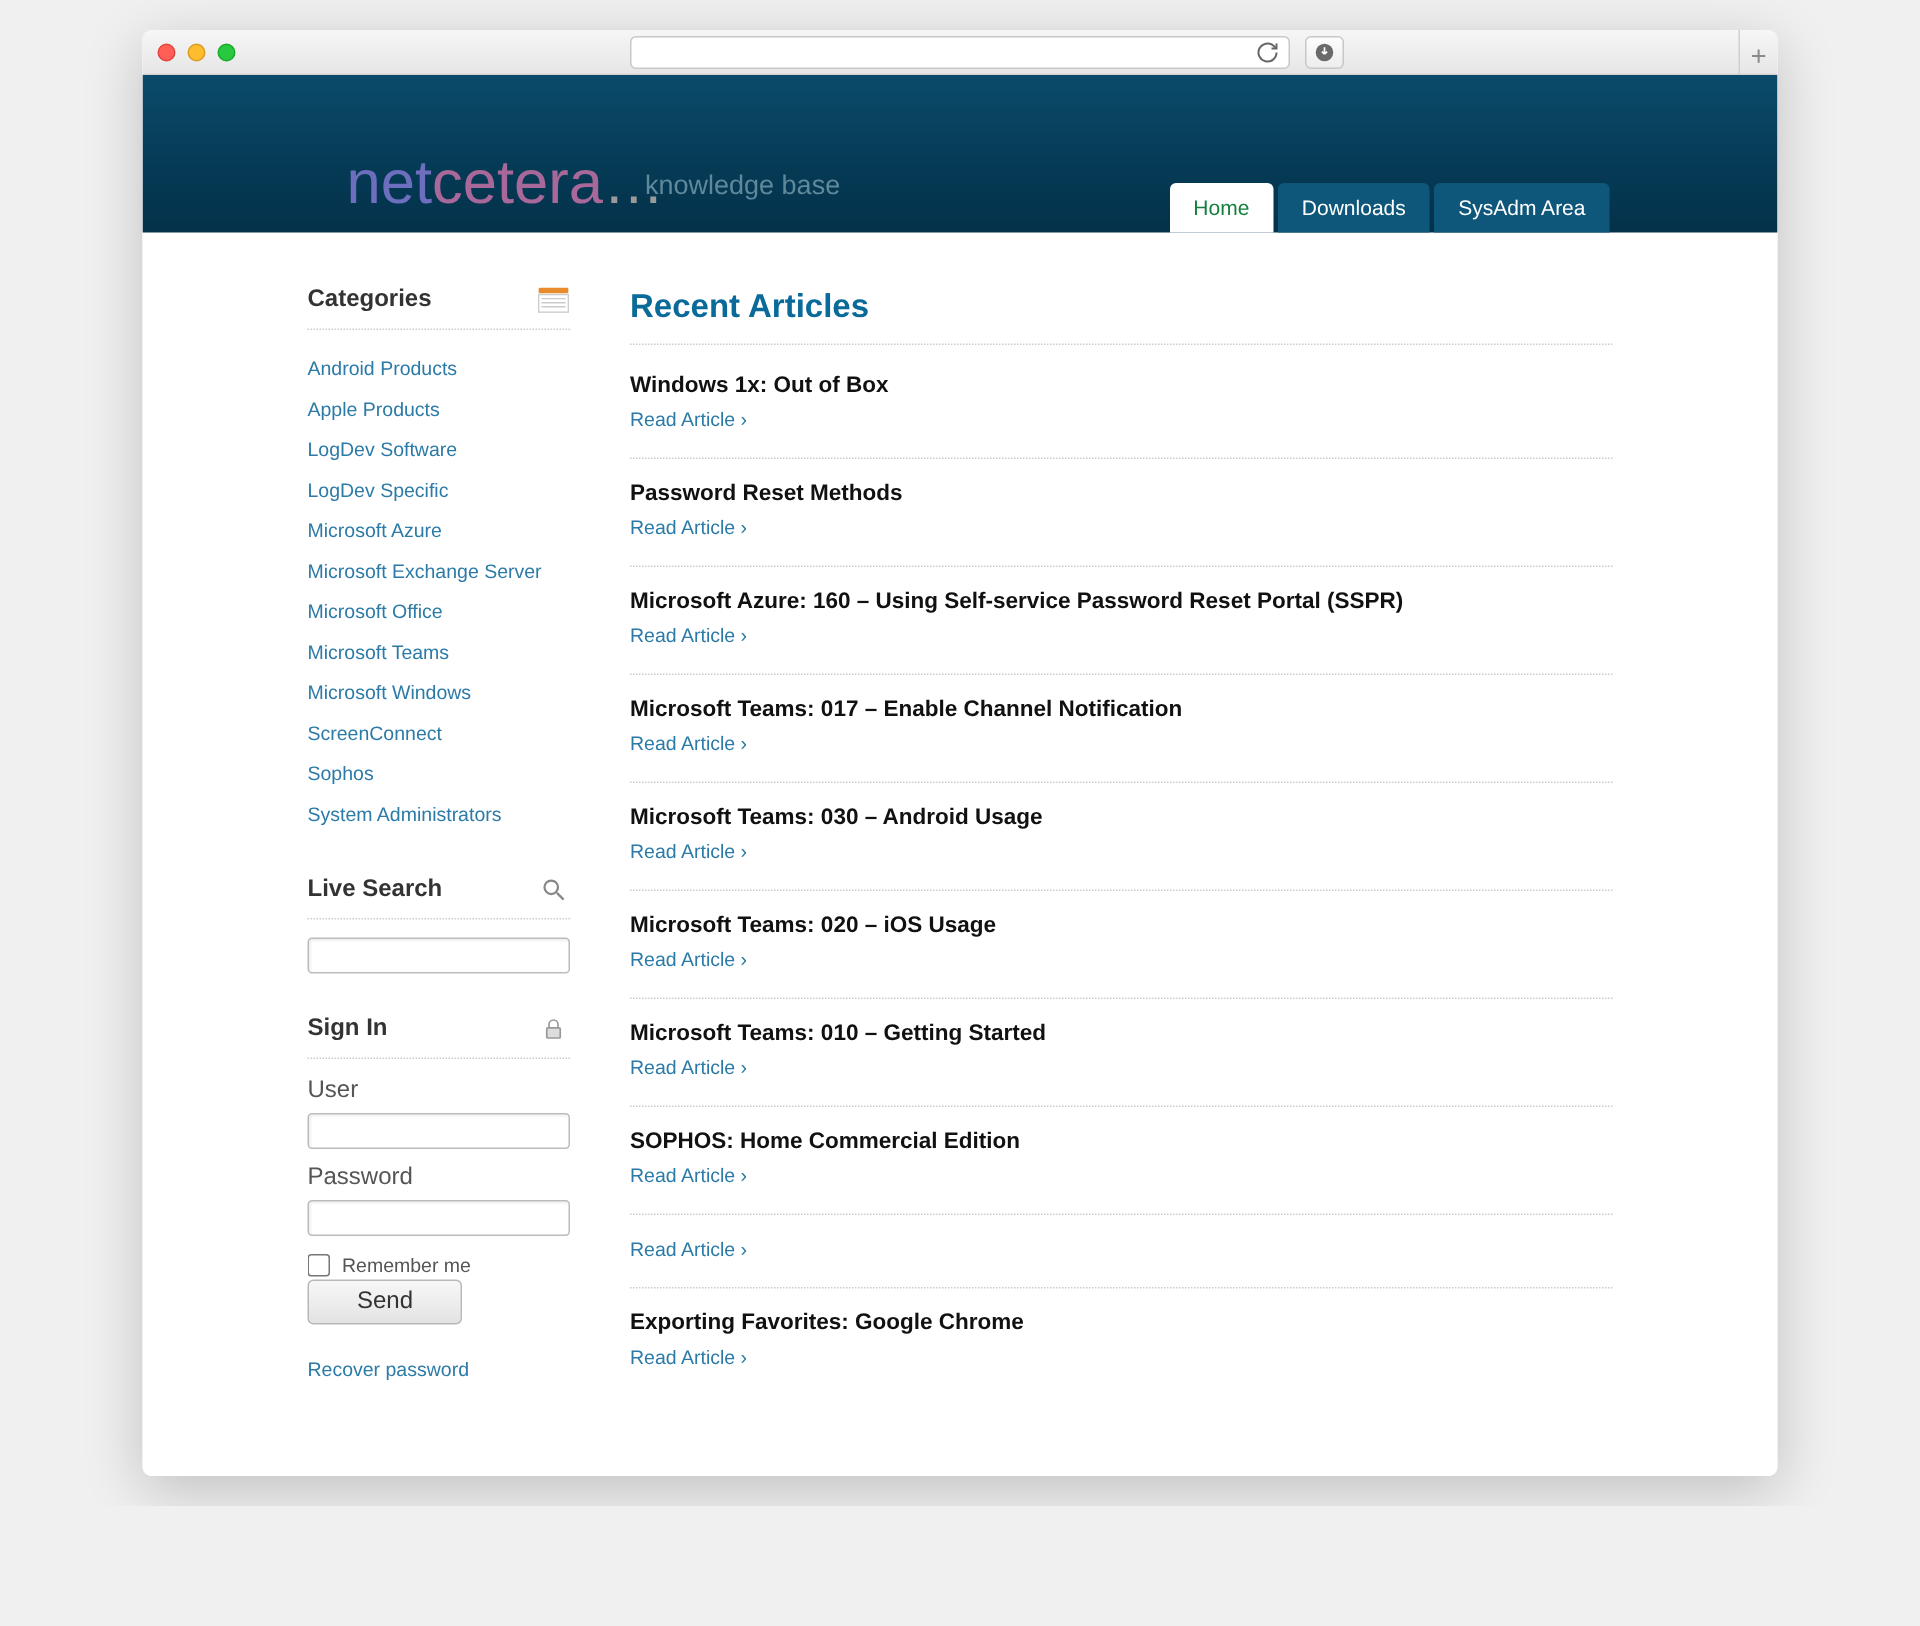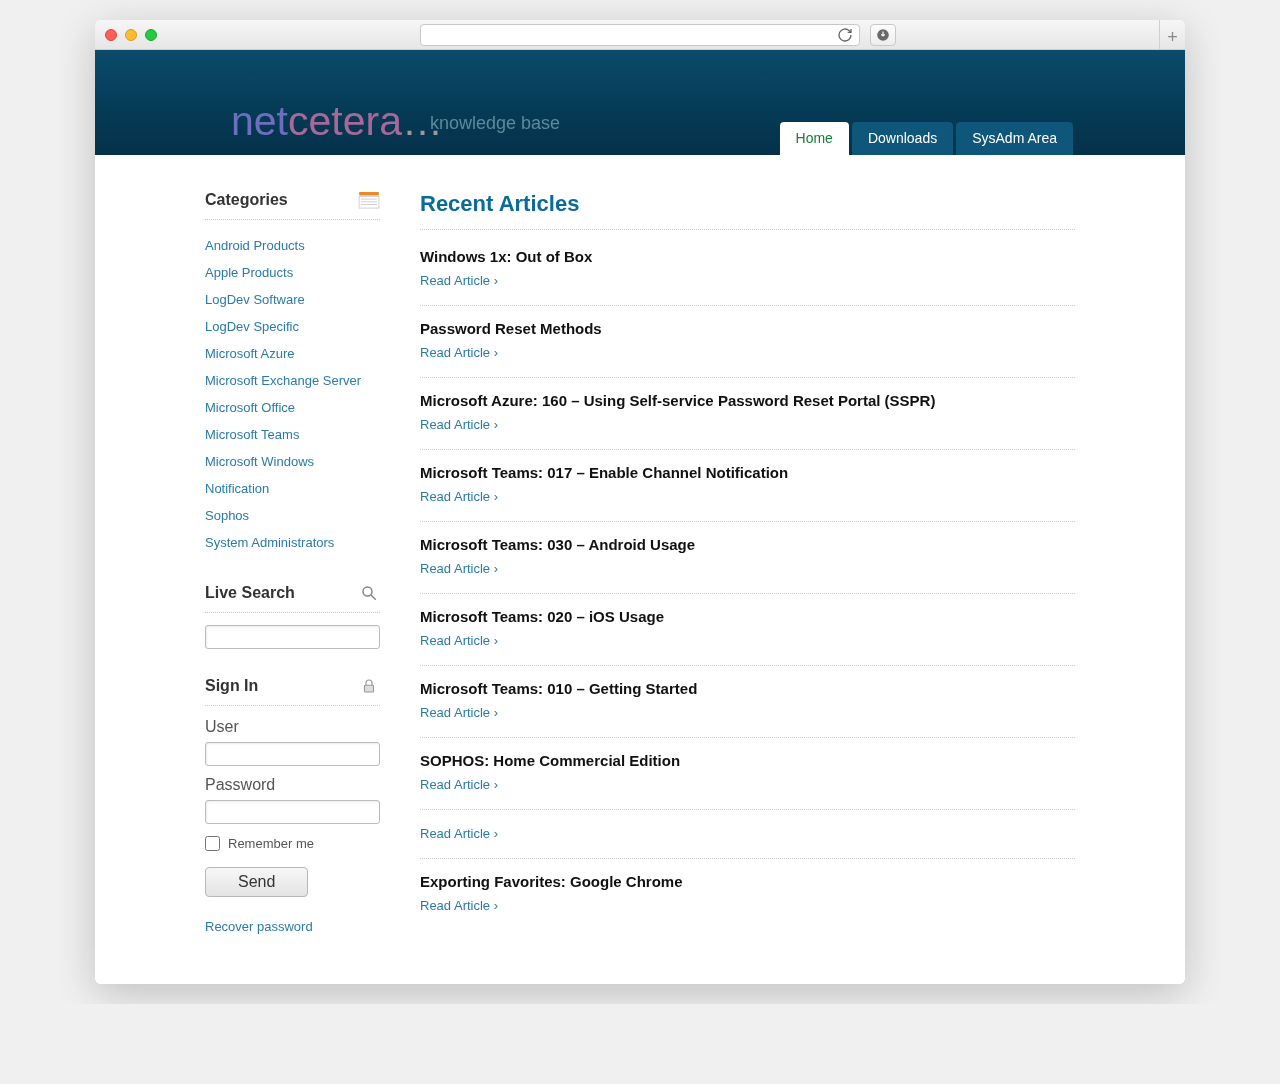--- a/index.html
+++ b/index.html
@@ -91,21 +91,21 @@
     color:#2b7aa7; font-size:13px; padding:6px 0; cursor:pointer;
   }
   .widget-sep { height:28px; }
 
   .search-input, .text-input {
     width:100%; height:24px; border:1px solid #bcbcbc; border-radius:3px;
     box-shadow: inset 1px 1px 2px rgba(0,0,0,0.08);
     padding:2px 6px; font-size:13px;
   }
   .form-label { font-size:16px; color:#555; margin:10px 0 6px; display:block;}
-  .checkbox-row { display:flex; align-items:center; gap:8px; margin:12px 0 16px; font-size:13px; color:#555;}
+  .checkbox-row { display:flex; align-items:center; gap:8px; margin:12px 0 2px; font-size:13px; color:#555;}
   .checkbox-row input { width:15px; height:15px; }
   .send-btn {
     padding:5px 32px; background:linear-gradient(#f7f7f7,#e3e3e3);
     border:1px solid #b8b8b8; border-radius:4px; font-size:16px; color:#333;
     cursor:pointer;
   }
   .recover { color:#2b7aa7; font-size:13px; display:block; margin-top:22px; cursor:pointer;}
 
   .main h1 {
     color:#0a6a99; font-size:22px; font-weight:bold; margin-bottom:12px;
@@ -171,21 +171,21 @@
       <ul class="cat-list">
         <li>Android Products</li>
         <li>Apple Products</li>
         <li>LogDev Software</li>
         <li>LogDev Specific</li>
         <li>Microsoft Azure</li>
         <li>Microsoft Exchange Server</li>
         <li>Microsoft Office</li>
         <li>Microsoft Teams</li>
         <li>Microsoft Windows</li>
-        <li>Notification</li>
+        <li>ScreenConnect</li>
         <li>Sophos</li>
         <li>System Administrators</li>
       </ul>
 
       <div class="widget-sep"></div>
 
       <div class="widget-title">
         <span>Live Search</span>
         <svg class="wicon" viewBox="0 0 24 24" fill="none" stroke="#888" stroke-width="2">
             <circle cx="10" cy="10" r="6"></circle>

